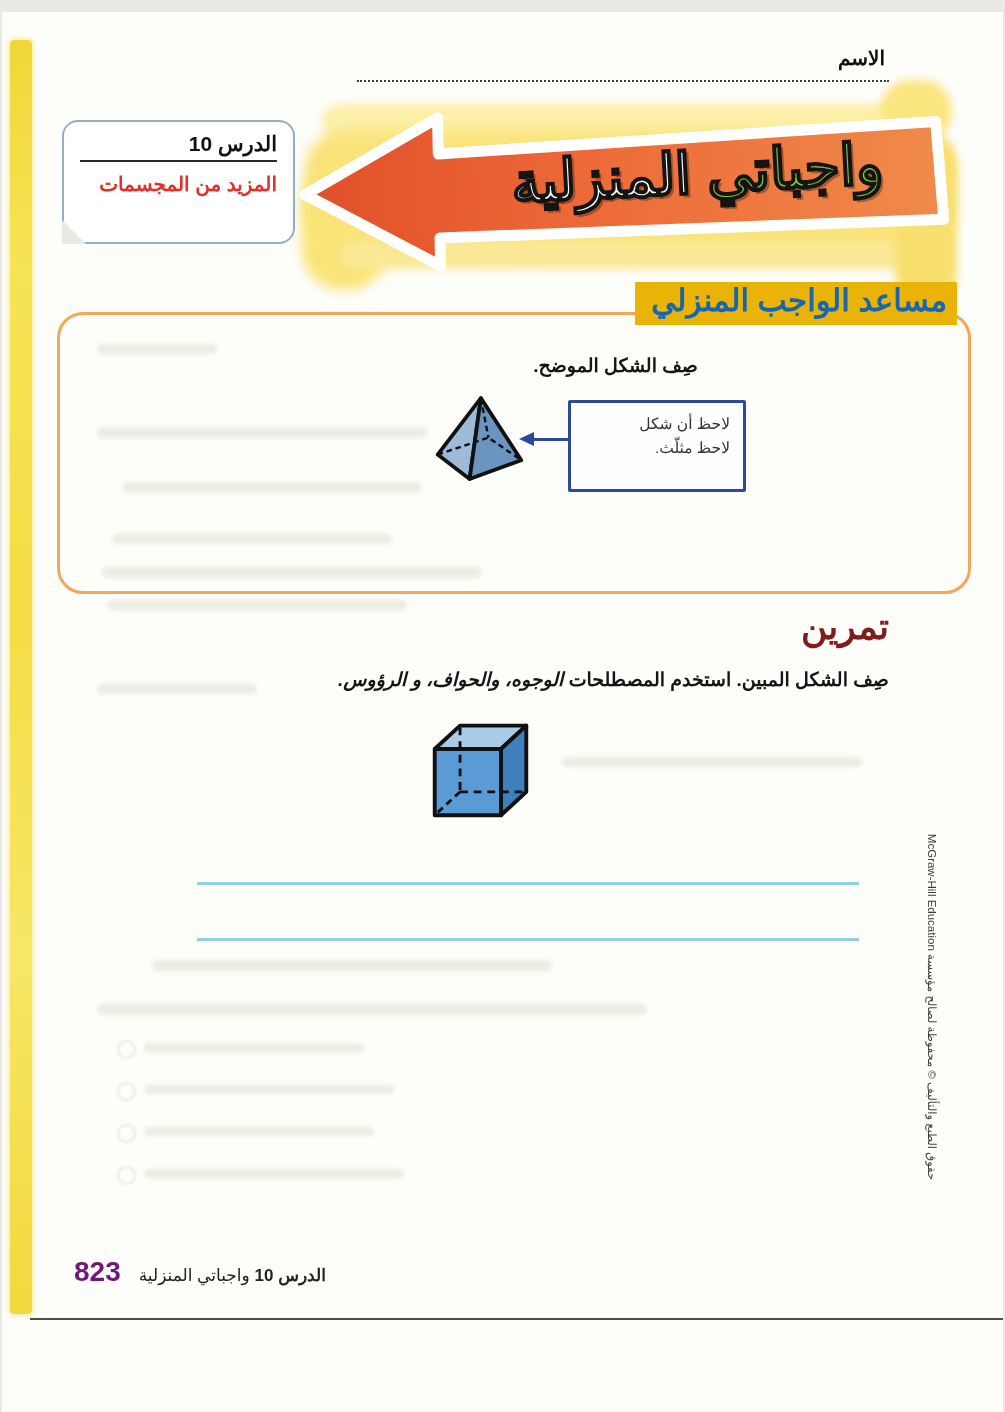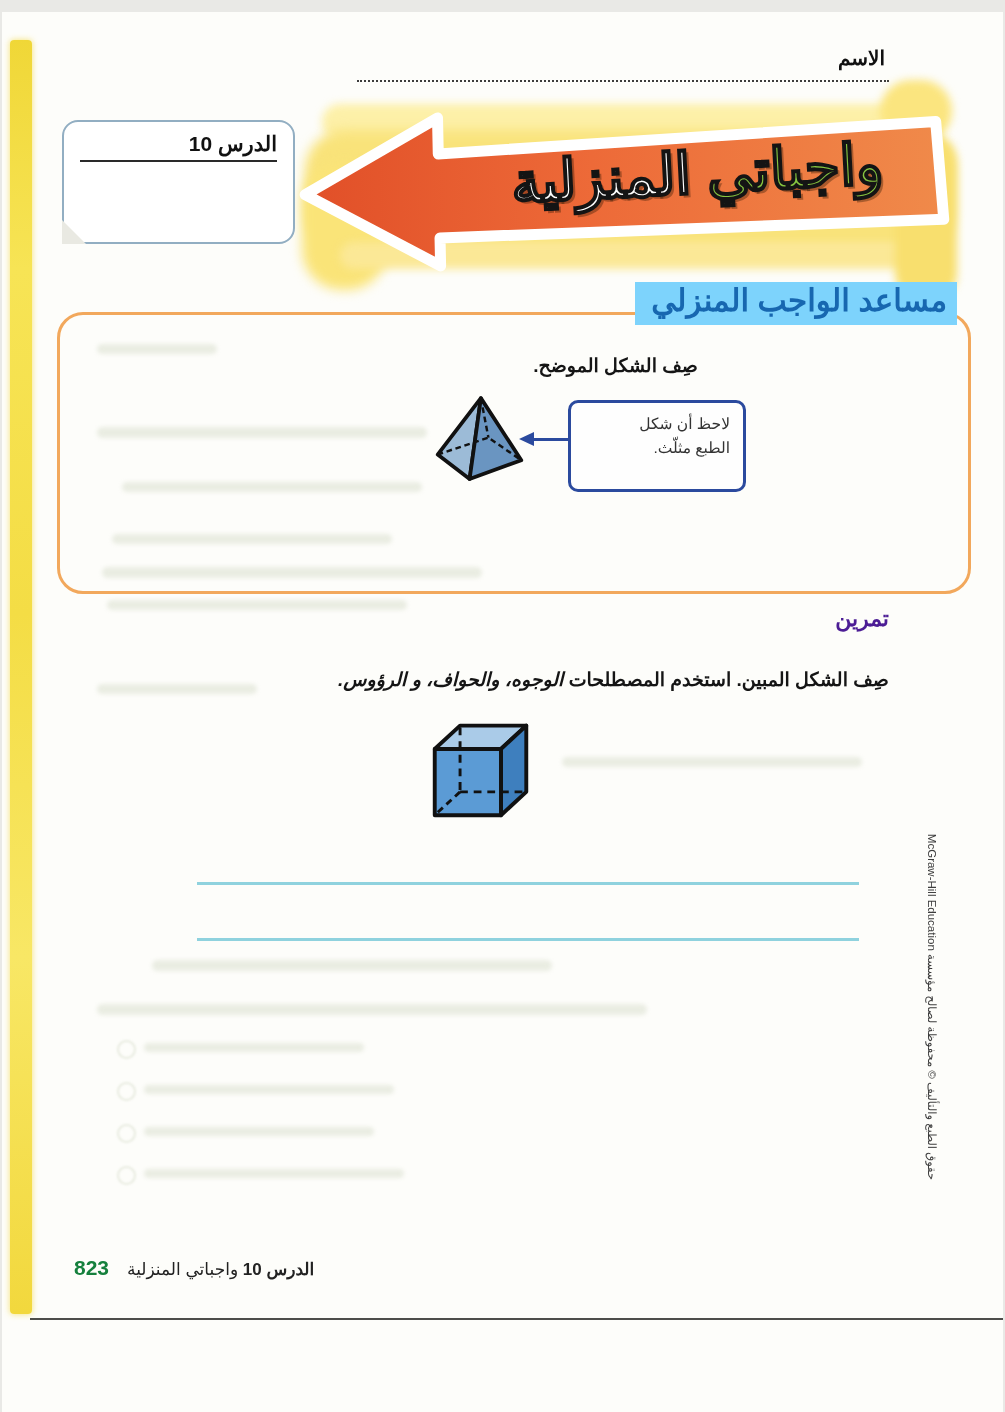--- a/index.html
+++ b/index.html
@@ -27,44 +27,44 @@
   .banner-title .w2{color:#ffffff;-webkit-text-stroke:2.2px #141414;text-shadow:3px 3px 0 rgba(40,20,0,.35);}
   
   .lesson-box{left:60px;top:108px;width:233px;height:124px;background:#fff;
     border:2px solid #92aec2;border-radius:16px;direction:rtl;padding:10px 16px 0 16px;box-sizing:border-box;z-index:2;}
   .lesson-label{font-size:21px;font-weight:bold;color:#111;}
   .lesson-divider{border-bottom:2.5px solid #2a2a2a;margin:4px 0 10px 0;}
   .lesson-title{font-size:20px;font-weight:bold;color:#e0312a;}
   .dogear{left:-2px;bottom:-2px;width:0;height:0;border-bottom:24px solid #e9e9e2;border-right:24px solid transparent;}
   
   .helper-heading{top:270px;right:46px;font-size:31px;font-weight:bold;color:#1767b0;
-    background:#7dd3fc;padding:0 10px 6px 16px;direction:rtl;z-index:3;}
+    background:#eab308;padding:0 10px 6px 16px;direction:rtl;z-index:3;}
   .helper-box{left:55px;top:300px;width:908px;height:276px;border:3px solid #f2a85c;border-radius:26px;z-index:1;}
   .helper-prompt{top:342px;right:305px;font-size:19px;font-weight:bold;color:#151515;direction:rtl;z-index:2;text-align:center;}
   .pyramid{left:430px;top:380px;width:94px;height:95px;z-index:2;}
   .callout{left:566px;top:388px;width:146px;height:68px;background:#fefefe;border:3px solid #2b4a9e;
-    border-radius:10px;direction:rtl;text-align:right;font-size:15.5px;line-height:1.55;color:#333;
+    border-radius:2px;direction:rtl;text-align:right;font-size:15.5px;line-height:1.55;color:#333;
     padding:9px 13px;z-index:2;}
   .callout-arrow-line{left:531px;top:426px;width:36px;height:3px;background:#2b4a9e;z-index:2;}
   .callout-arrow-head{left:517px;top:420px;width:0;height:0;border-top:7px solid transparent;
     border-bottom:7px solid transparent;border-right:15px solid #2b4a9e;z-index:2;}
   .helper-expl{top:490px;right:70px;width:870px;font-size:19px;color:#1d1d1d;direction:rtl;text-align:right;z-index:2;}
   
-  .ex-heading{top:594px;right:114px;font-size:22px;font-weight:bold;color:#4c1d95;direction:rtl;}
+  .ex-heading{top:594px;right:114px;font-size:36px;font-weight:bold;color:#7f1d1d;direction:rtl;}
   .ex-prompt{top:656px;right:114px;width:780px;font-size:19px;font-weight:bold;color:#151515;
     direction:rtl;text-align:right;}
   .ex-prompt .terms{font-style:italic;}
   .cube{left:422px;top:700px;width:114px;height:112px;}
   .answer-line{left:195px;width:662px;height:3px;background:#8fd2de;}
   
   .copyright{left:785px;top:1016px;width:290px;text-align:center;font-size:11.5px;color:#3c3c3c;
     transform:rotate(90deg);direction:rtl;white-space:nowrap;}
   
   .footer{left:72px;top:1244px;display:flex;gap:18px;align-items:baseline;}
-  .footer .pagenum{font-size:21px;font-weight:bold;color:#15803d;}
+  .footer .pagenum{font-size:28px;font-weight:bold;color:#701a75;}
   .footer .phrase{font-size:17px;color:#222;direction:rtl;}
   .footer .phrase .b{font-weight:bold;}
   
   .ghost{background:#b9c4a6;opacity:.28;filter:blur(2px);border-radius:6px;}
   .ghost-circle{width:15px;height:15px;border:2px solid #b9c4a6;border-radius:50%;opacity:.3;filter:blur(1px);background:transparent;}
 </style>
 </head>
 <body>
 
 <div id="page">
@@ -94,37 +94,38 @@
   </svg>
   <div class="abs banner-title">
     <span class="w1">واجباتي</span>
     <span> </span>
     <span class="w2">المنزلية</span>
   </div>
 
   <div class="abs lesson-box">
     <div class="lesson-label">الدرس 10</div>
     <div class="lesson-divider"></div>
+    <div class="lesson-title">المزيد من المجسمات</div>
     <div class="abs dogear"></div>
   </div>
 
   <div class="abs helper-heading">مساعد الواجب المنزلي</div>
   <div class="abs helper-box"></div>
   <div class="abs helper-prompt">صِف الشكل الموضح.</div>
 
   <svg class="abs pyramid" viewBox="0 0 100 100">
     <polygon points="52,6 6,66 40,92" fill="#9cbbd7" stroke="#111" stroke-width="4" stroke-linejoin="round"></polygon>
     <polygon points="52,6 40,92 95,72" fill="#6a95c1" stroke="#111" stroke-width="4" stroke-linejoin="round"></polygon>
     <polyline points="6,66 60,48 95,72" fill="none" stroke="#111" stroke-width="2.6" stroke-dasharray="6,4"></polyline>
     <line x1="52" y1="6" x2="60" y2="48" stroke="#111" stroke-width="2.6" stroke-dasharray="6,4"></line>
   </svg>
 
   <div class="abs callout">
     <div>لاحظ أن شكل</div>
-    <div>الطبع مثلّث.</div>
+    <div>لاحظ مثلّث.</div>
   </div>
   <div class="abs callout-arrow-line"></div>
   <div class="abs callout-arrow-head"></div>
 
 
   <div class="abs ex-heading">تمرين</div>
   <div class="abs ex-prompt">
     <span>صِف الشكل المبين. استخدم المصطلحات </span><span class="terms">الوجوه، والحواف، و الرؤوس.</span>
   </div>
 

